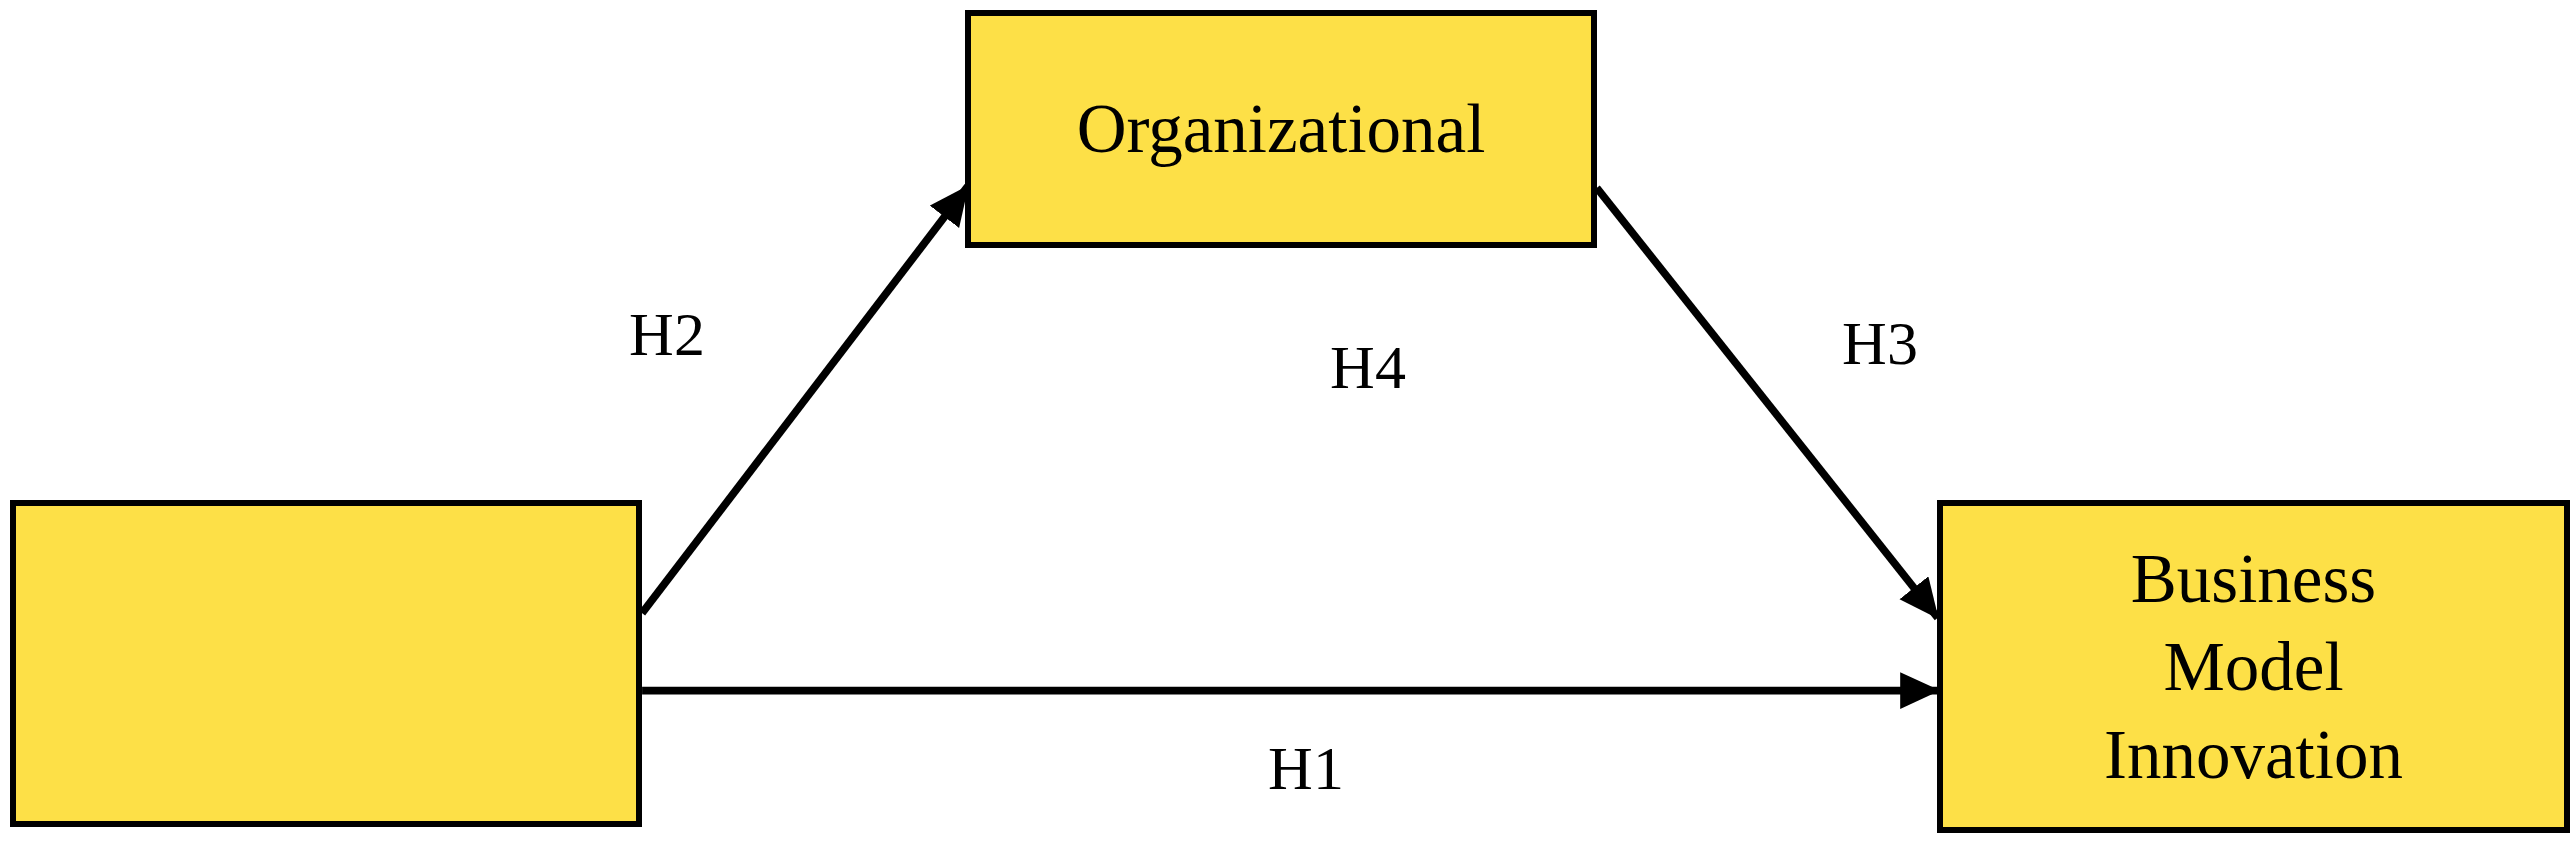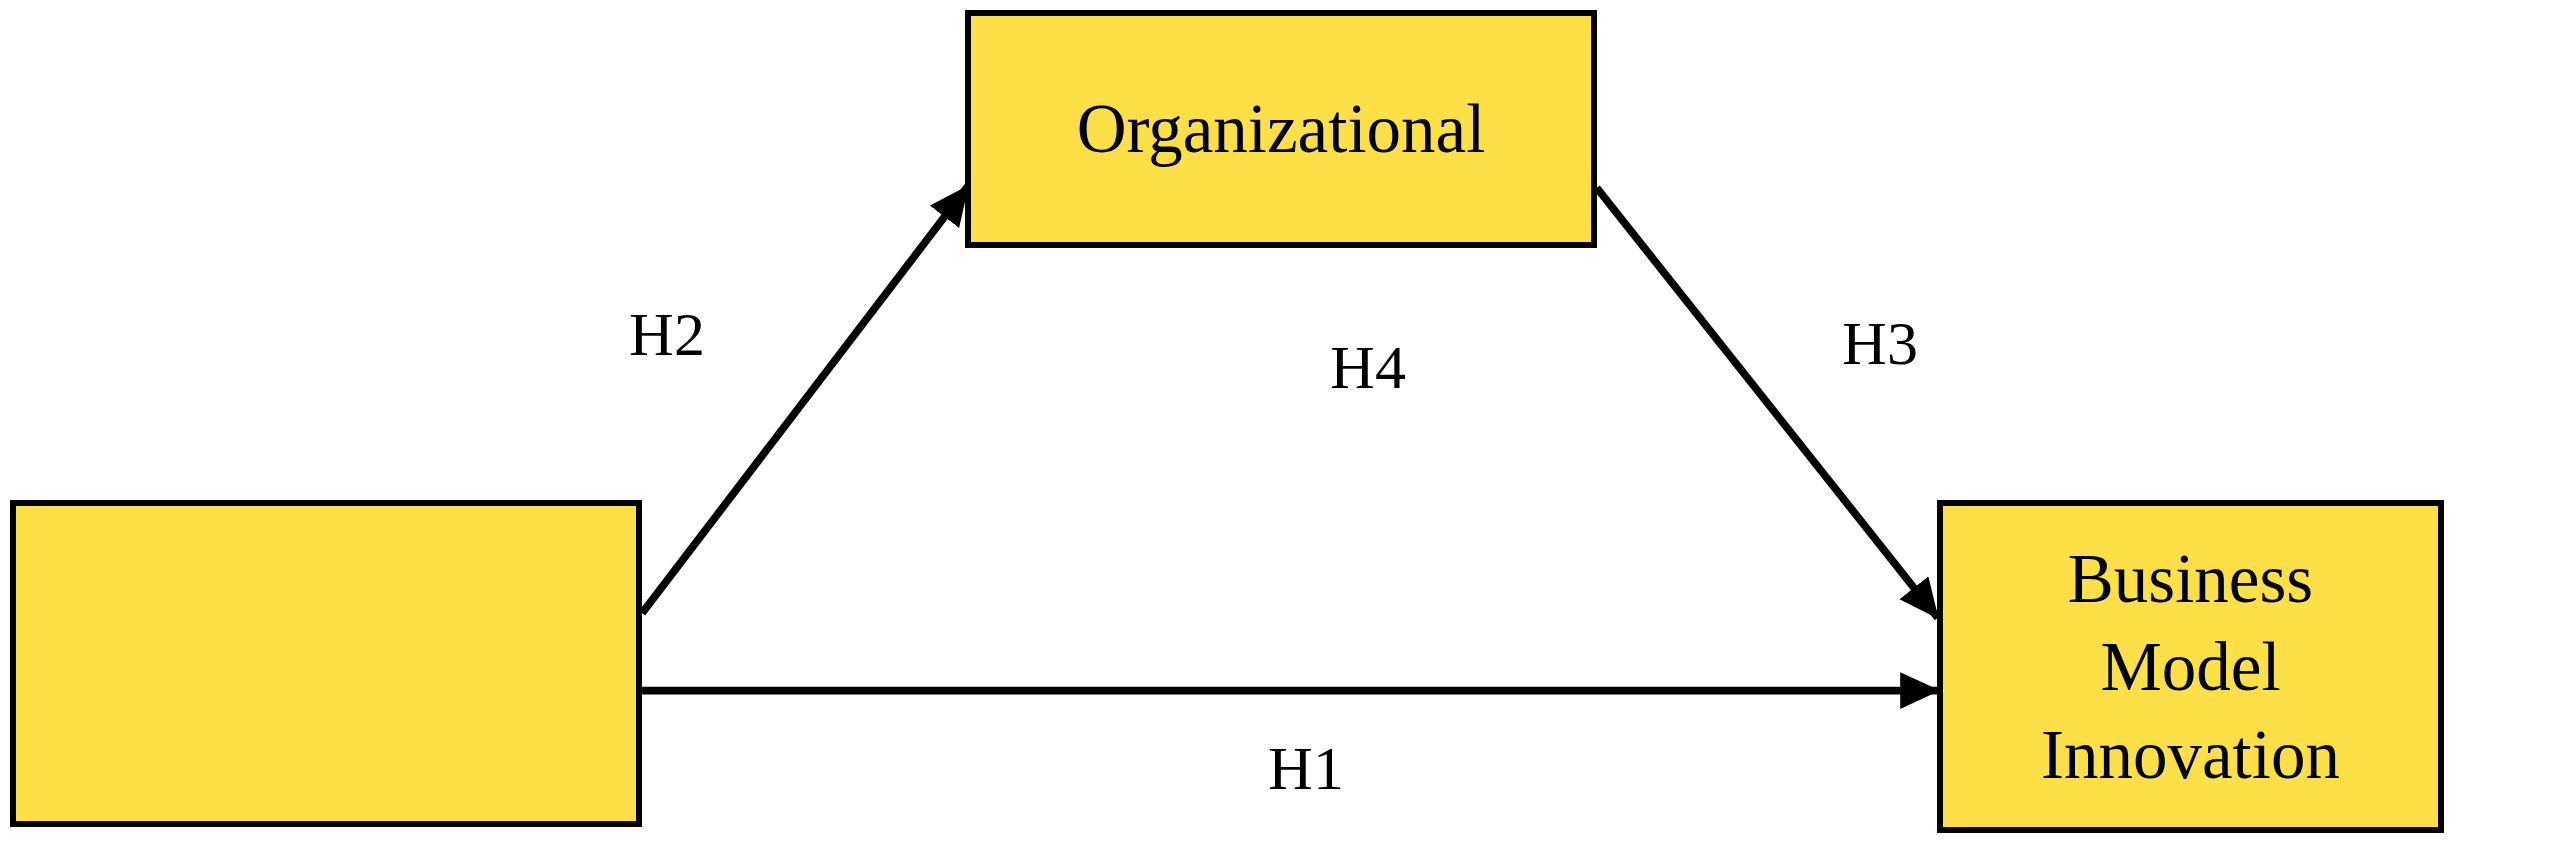--- a/index.html
+++ b/index.html
@@ -44,21 +44,21 @@
     align-items: center;
     font-size: 69px;
     line-height: 88px;
   }
   .node-line {
     display: block;
     white-space: nowrap;
   }
   #node-csr        { left: 10px;   top: 500px; width: 632px; height: 327px; }
   #node-legitimacy { left: 965px; top: 10px;  width: 632px; height: 238px; }
-  #node-bmi        { left: 1937px; top: 500px; width: 507px; height: 333px; }
+  #node-bmi        { left: 1937px; top: 500px; width: 633px; height: 333px; }
   .edge-label {
     position: absolute;
     transform: translate(-50%, -50%);
     font-size: 62px;
     line-height: 1;
     white-space: nowrap;
   }
   #label-h2 { left: 667px;  top: 334px; }
   #label-h3 { left: 1880px; top: 343px; }
   #label-h4 { left: 1368px; top: 367px; }

